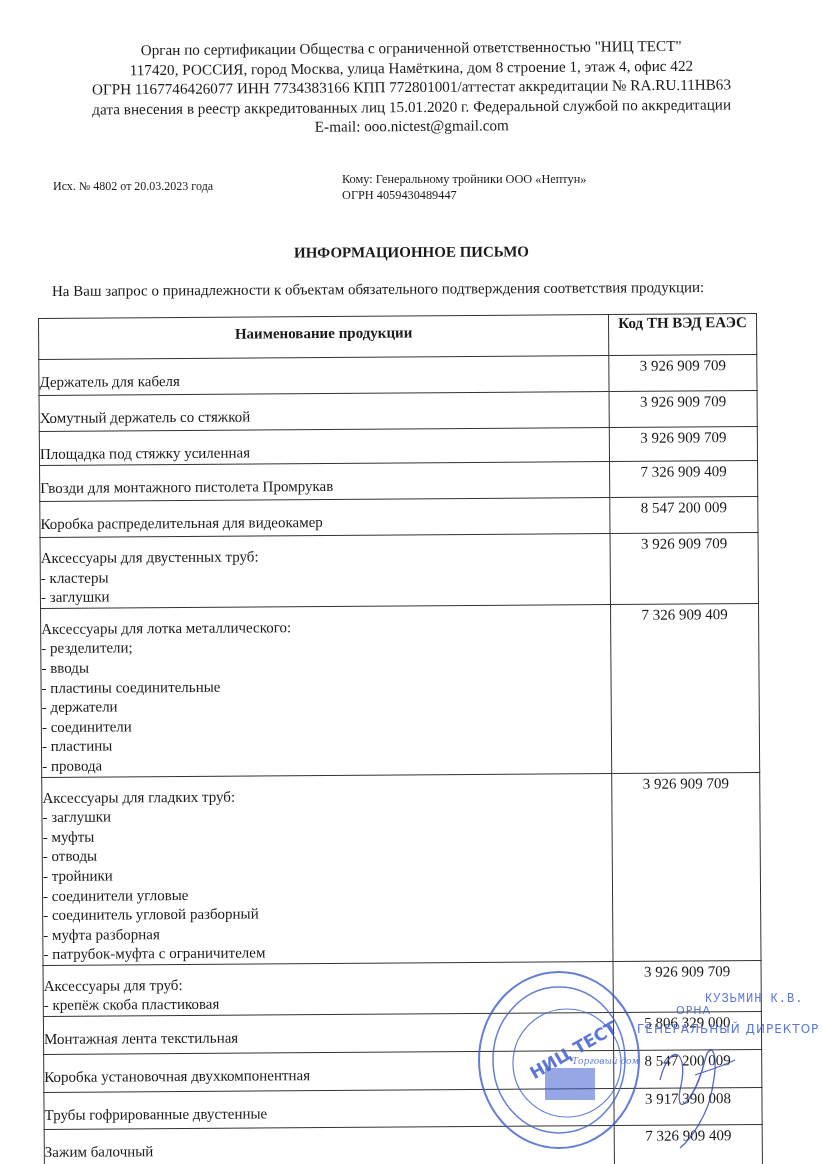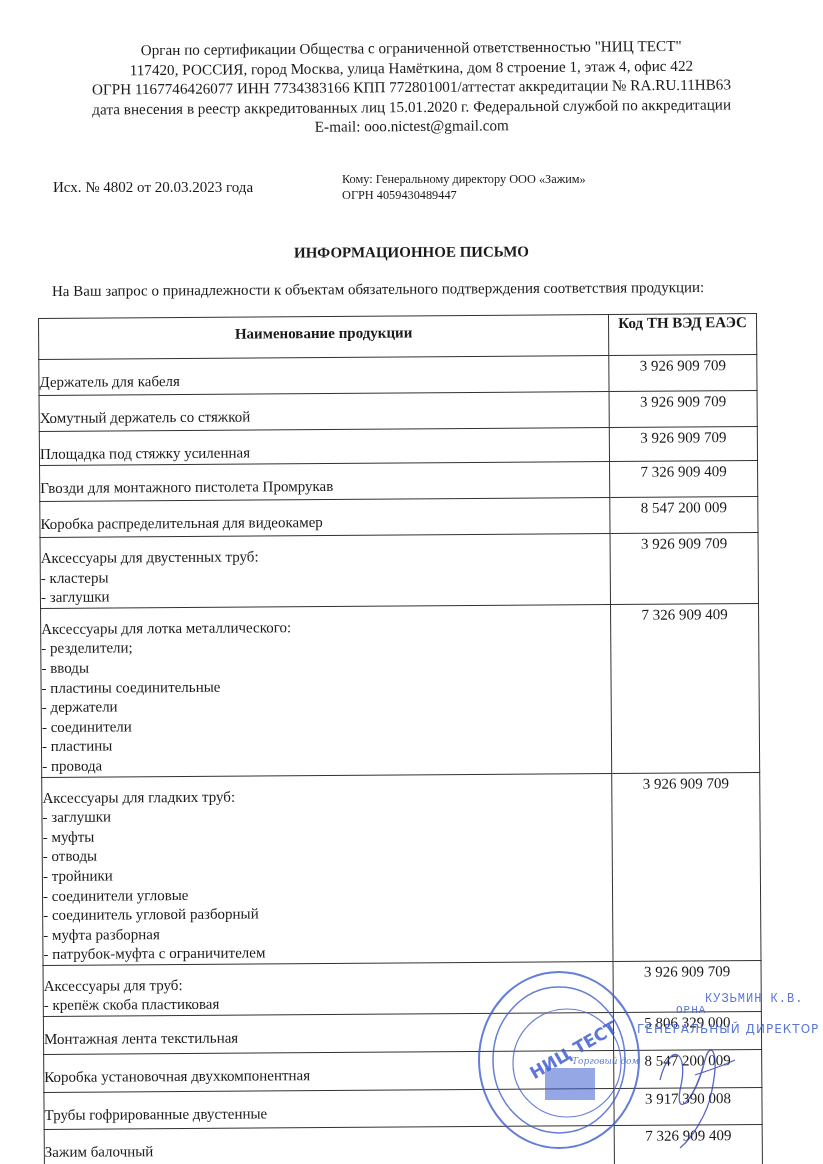--- a/index.html
+++ b/index.html
@@ -1,21 +1,21 @@
 <!DOCTYPE html>
 <html><head>
 <meta charset="utf-8">
 <style>
   html, body { margin:0; padding:0; background:#ffffff; }
   body { width:823px; height:1164px; position:relative; overflow:hidden;
          font-family:"Liberation Serif", "DejaVu Serif", serif; color:#1a1a1a; }
   .header { position:absolute; left:0; top:38px; width:823px; text-align:center;
             font-size:15.2px; line-height:19.5px; transform:rotate(-0.45deg); }
   .header div { white-space:nowrap; }
-  .ref { position:absolute; left:53px; top:179px; font-size:15px; }
+  .ref { position:absolute; left:53px; top:179px; font-size:12px; }
   .addressee { position:absolute; left:342px; top:172px; font-size:12.3px; line-height:15.8px; }
   .title { position:absolute; left:0; top:244px; width:823px; text-align:center;
            font-size:15px; font-weight:bold; transform:rotate(-0.3deg); }
   .intro { position:absolute; left:52px; top:281px; font-size:15px; transform:rotate(-0.35deg); white-space:nowrap; }
   .table { position:absolute; left:38px; top:318px; width:718px; transform:rotate(-0.4deg); transform-origin:left top; }
   table { border-collapse:collapse; width:718px; font-size:15px; table-layout:fixed; }
   td, th { border:1px solid #333; vertical-align:top; padding:0; }
   th { font-weight:bold; height:32px; }
   th.name { text-align:center; padding-top:8px; }
   th.code { text-align:center; padding-top:0px; }
@@ -37,21 +37,21 @@
   <div>Орган по сертификации Общества с ограниченной ответственностью "НИЦ ТЕСТ"</div>
   <div>117420, РОССИЯ, город Москва, улица Намёткина, дом 8 строение 1, этаж 4, офис 422</div>
   <div>ОГРН 1167746426077 ИНН 7734383166 КПП 772801001/аттестат аккредитации № RA.RU.11НВ63</div>
   <div>дата внесения в реестр аккредитованных лиц 15.01.2020 г. Федеральной службой по аккредитации</div>
   <div>E-mail: ooo.nictest@gmail.com</div>
 </div>
 
 <div class="ref">Исх. № 4802 от 20.03.2023 года</div>
 
 <div class="addressee">
-  <div>Кому: Генеральному директору ООО «Зажим»</div>
+  <div>Кому: Генеральному тройники ООО «Нептун»</div>
   <div>ОГРН 4059430489447</div>
 </div>
 
 <div class="title">ИНФОРМАЦИОННОЕ ПИСЬМО</div>
 
 <div class="intro">На Ваш запрос о принадлежности к объектам обязательного подтверждения соответствия продукции:</div>
 
 <div class="table">
   <table>
     <colgroup>
@@ -169,19 +169,19 @@
   <g fill="none" stroke="#3f5fd0" stroke-opacity="0.8">
     <ellipse cx="82" cy="92" rx="80" ry="88" stroke-width="2"></ellipse>
     <ellipse cx="82" cy="92" rx="66" ry="73" stroke-width="1.5"></ellipse>
     <circle cx="90" cy="95" r="54" stroke-width="1.2"></circle>
     <rect x="68" y="100" width="50" height="32" fill="#3f5fd0" fill-opacity="0.55" stroke="none"></rect>
   </g>
   <text x="52" y="98" fill="#3f5fd0" fill-opacity="0.85" font-size="17" font-weight="bold" font-family="DejaVu Sans, sans-serif" transform="rotate(-30 80 95)">НИЦ ТЕСТ</text>
   <text x="95" y="96" fill="#3f5fd0" fill-opacity="0.8" font-size="9" font-style="italic" font-family="DejaVu Serif, serif">Торговый дом</text>
 </svg>
 
-<div class="stamp-text" style="left:676px; top:1004px;font-family:Liberation Mono, monospace;">ОРНА</div>
+<div class="stamp-text" style="left:676px; top:1004px;">ОРНА</div>
 <div class="stamp-text" style="left:637px; top:1022px; font-size:12px;">ГЕНЕРАЛЬНЫЙ   ДИРЕКТОР</div>
 <div class="stamp-text" style="left:705px; top:992px; font-size:12px;font-family:Liberation Mono, monospace;">КУЗЬМИН  К.В.</div>
 
 <svg class="sig" viewBox="0 0 90 130">
   <path d="M10 60 C 20 20, 40 30, 30 70 C 25 100, 45 80, 55 40 C 60 20, 70 30, 62 70 C 58 95, 40 120, 30 128 M 45 55 C 60 50, 75 45, 85 40" fill="none" stroke="#2f3fb0" stroke-opacity="0.8" stroke-width="1.3"></path>
 </svg>
 
 </body></html>

